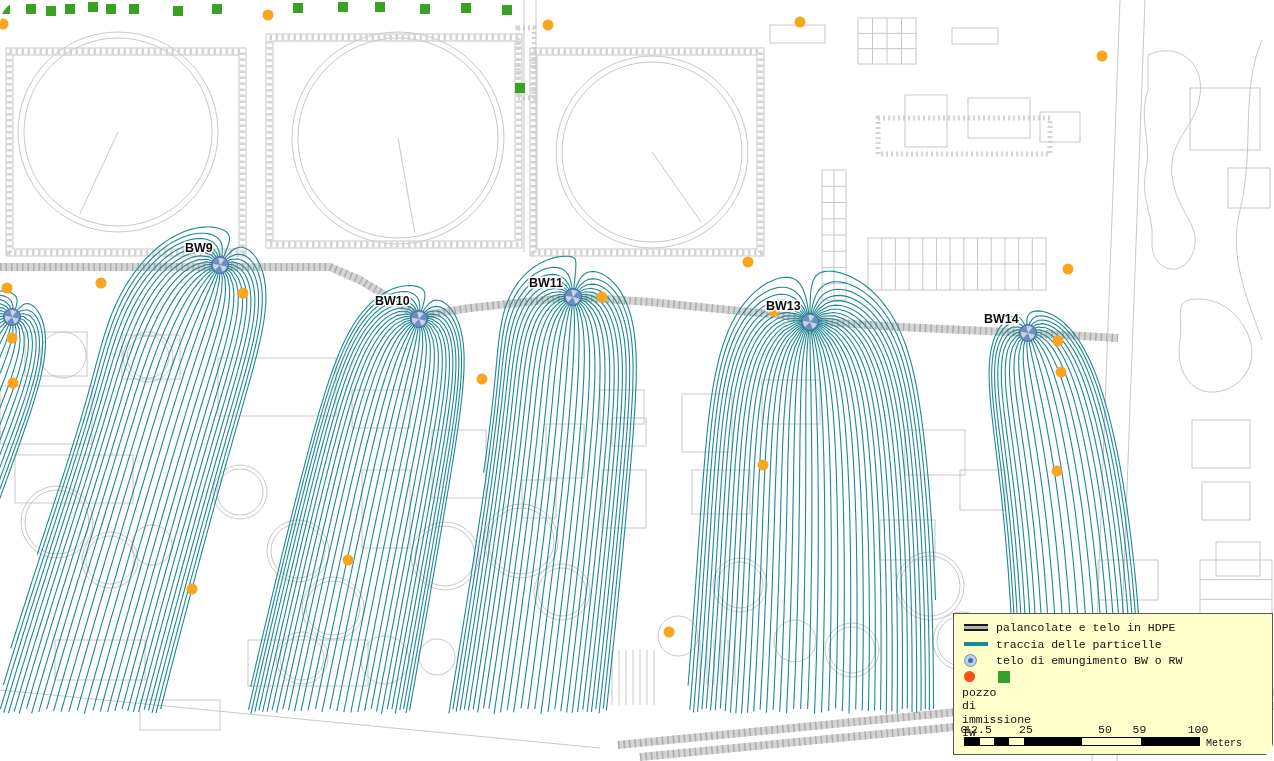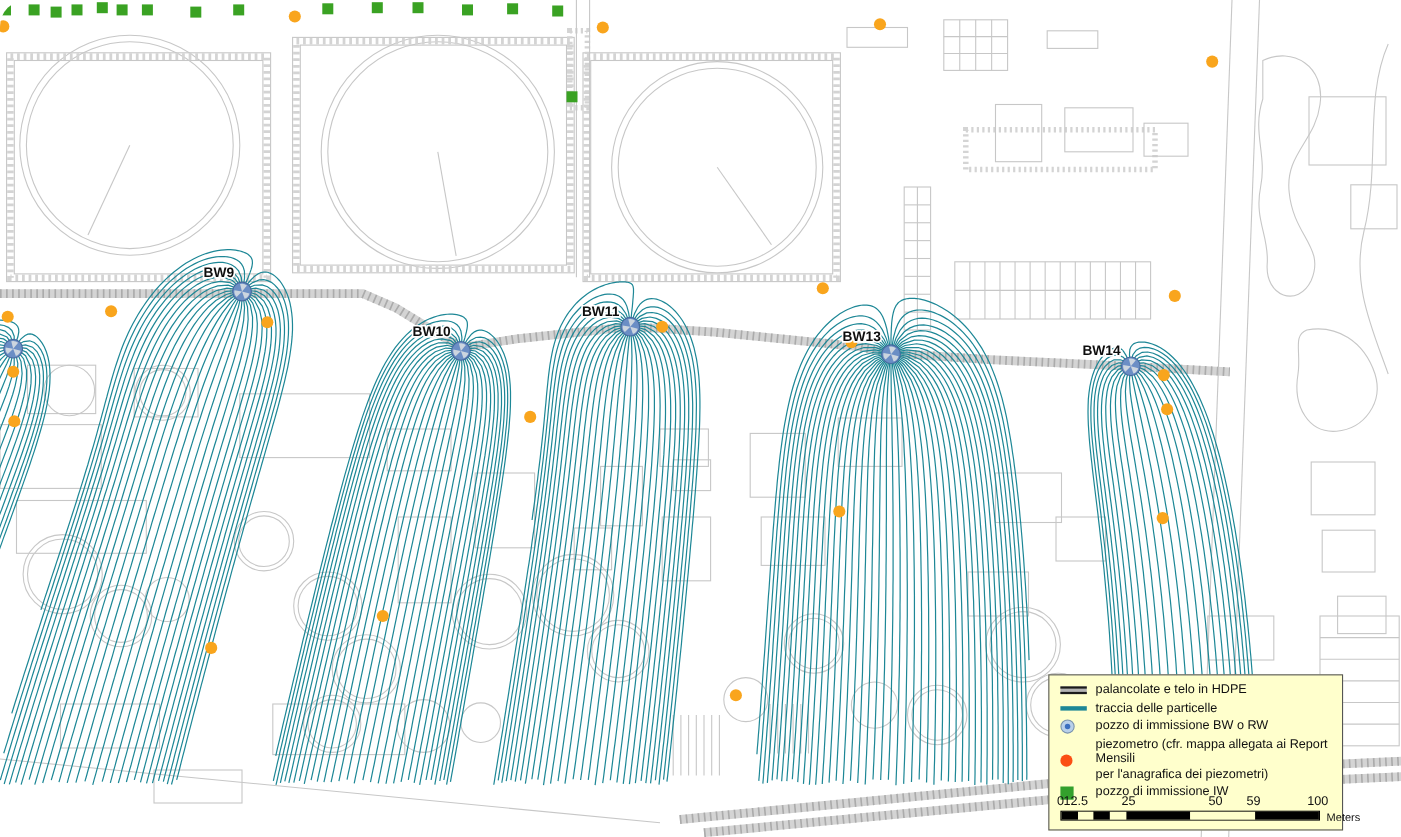--- a/index.html
+++ b/index.html
@@ -3,23 +3,23 @@
 <meta charset="utf-8">
 <style>
   html,body{margin:0;padding:0;background:#ffffff;}
   .stage{
     position:relative;width:1274px;height:761px;overflow:hidden;
     background:#ffffff;font-family:"Liberation Sans",sans-serif;border-radius:24px;
   }
   #map-svg{position:absolute;left:0;top:0;}
   
   .legend{
-    position:absolute;left:953px;top:613px;width:268px;height:142px;
+    position:absolute;left:953px;top:613px;width:320px;height:142px;
     border:1px solid #555;box-sizing:border-box;
-    font-size:11.5px;color:#111;padding:7px 6px 4px 8px;
+    font-size:11.5px;color:#111;padding:7px 6px 4px 8px;font-family:Liberation Mono, monospace;
   }
   .legend-items{display:grid;grid-template-columns:34px 1fr;row-gap:3px;align-items:center;}
   .sym{justify-self:start;margin-left:2px;}
   .sym-hdpe{width:24px;height:7px;background:#b3b3b3;border-top:2px solid #1a1a1a;border-bottom:2px solid #1a1a1a;box-sizing:border-box;}
   .sym-trace{width:24px;height:4px;}
   .sym-well{width:13px;height:13px;border-radius:50%;border:1.5px solid #7a93ad;box-sizing:border-box;position:relative;}
   .sym-well i{position:absolute;left:50%;top:50%;width:5px;height:5px;margin:-2.5px 0 0 -2.5px;border-radius:50%;display:block;}
   .sym-piezo{width:11px;height:11px;border-radius:50%;}
   .sym-iw{width:12px;height:12px;}
   .lbl{line-height:1.18;}
@@ -467,27 +467,23 @@
     <div class="legend-items">
       <div class="sym sym-hdpe"></div>
       <div class="lbl">palancolate e telo in HDPE</div>
 
       <div class="sym sym-trace" id="sym-trace" style="background: rgb(29, 135, 150);"></div>
       <div class="lbl">traccia delle particelle</div>
 
       <div class="sym sym-well" id="sym-well" style="background: rgb(185, 208, 234);">
           <i id="sym-well-dot" style="background: rgb(60, 111, 192);"></i>
         </div>
-      <div class="lbl">pozzo di immissione BW o RW</div>
+      <div class="lbl">telo di emungimento BW o RW</div>
 
       <div class="sym sym-piezo" id="sym-piezo" style="background: rgb(251, 79, 20);"></div>
-      <div class="lbl lbl2">
-        <span>piezometro (cfr. mappa allegata ai Report Mensili</span>
-        <span>per l'anagrafica dei piezometri)</span>
-      </div>
 
       <div class="sym sym-iw" id="sym-iw" style="background: rgb(51, 160, 44);"></div>
       <div class="lbl">pozzo di immissione IW</div>
     </div>
 
     <div class="scalebar">
       <div class="sb-ticks" id="sb-ticks">
           <span style="left: 0px;">0</span>
           <span style="left: 14px;">12.5</span>
           <span style="left: 62px;">25</span>

